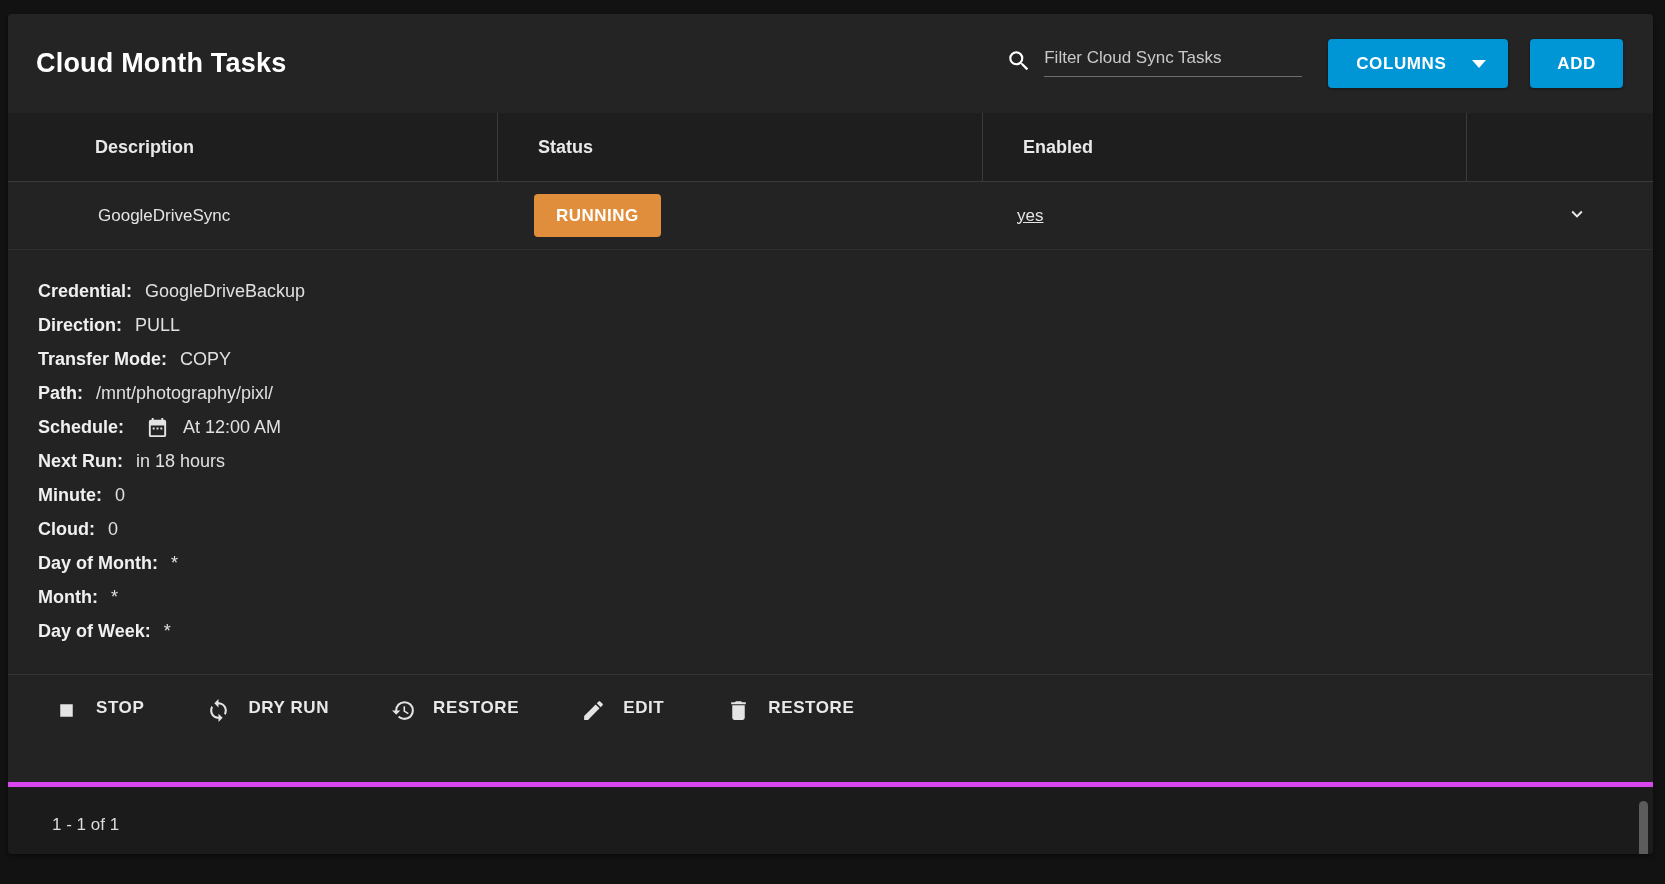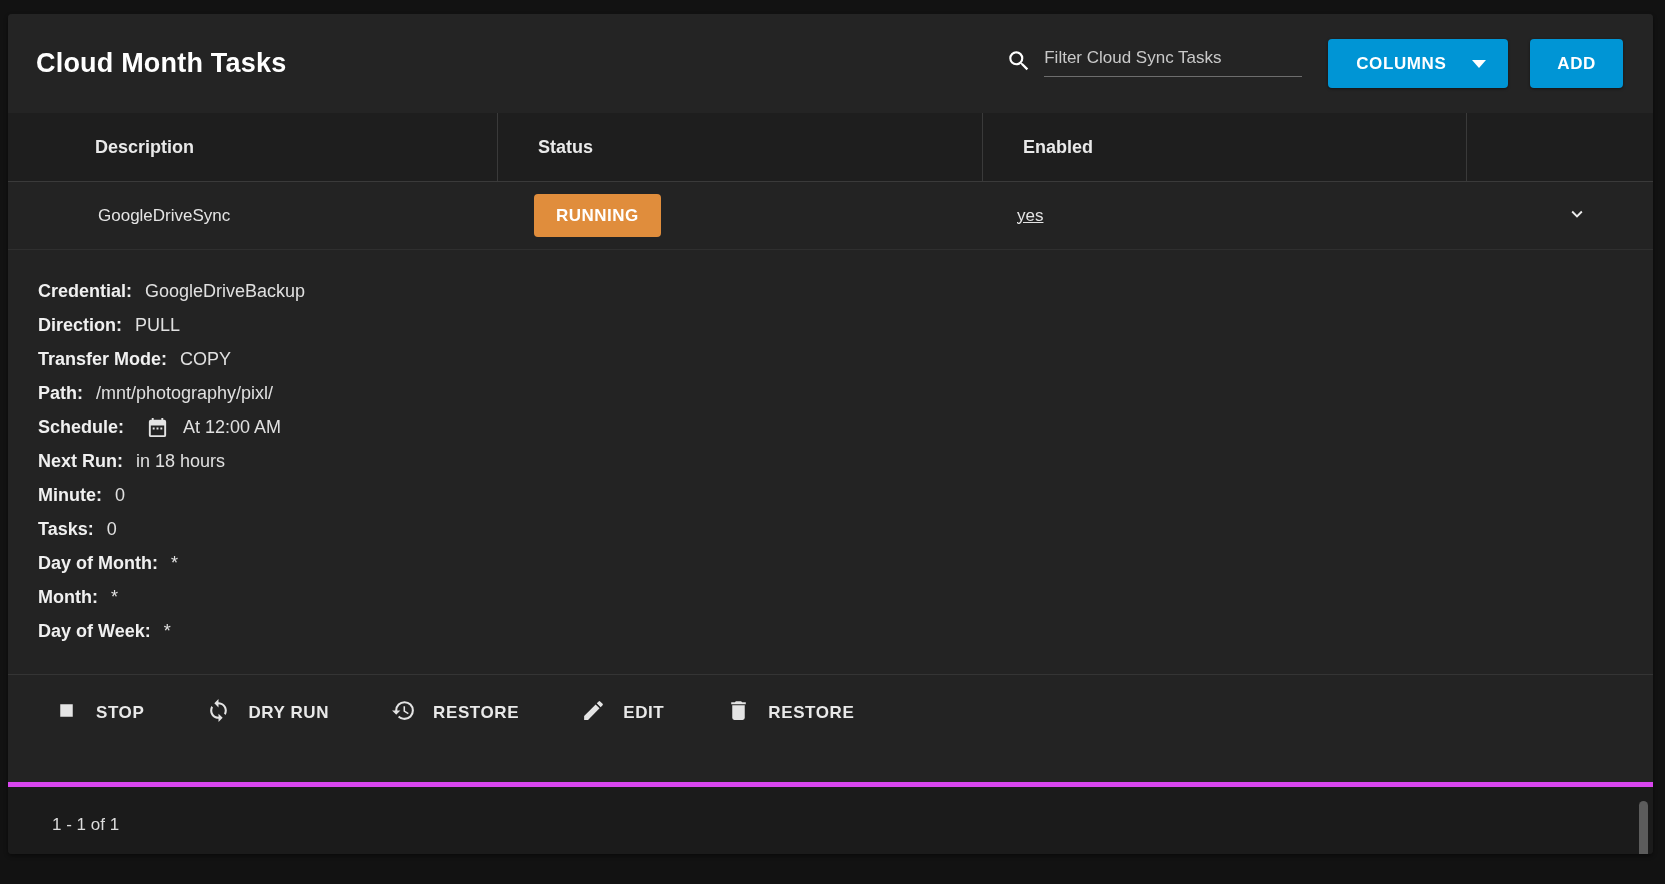--- a/index.html
+++ b/index.html
@@ -176,21 +176,21 @@
   .actions {
     display: flex;
     align-items: center;
     height: 72px;
     background: #232323;
     border-top: 1px solid #343434;
     padding-left: 46px;
   }
   .action-btn {
     display: inline-flex;
-    align-items: flex-end;
+    align-items: flex-start;
     gap: 17px;
     background: none;
     border: none;
     cursor: pointer;
     color: #e9e9e9;
     font-family: "Liberation Sans", sans-serif;
     font-size: 17px;
     font-weight: bold;
     letter-spacing: .6px;
     padding: 10px 0;
@@ -311,21 +311,21 @@
         <span class="detail-label">Next Run:</span>
         <span class="detail-value">in 18 hours</span>
       </div>
 
       <div class="detail-line">
         <span class="detail-label">Minute:</span>
         <span class="detail-value">0</span>
       </div>
 
       <div class="detail-line">
-        <span class="detail-label">Tasks:</span>
+        <span class="detail-label">Cloud:</span>
         <span class="detail-value">0</span>
       </div>
 
       <div class="detail-line">
         <span class="detail-label">Day of Month:</span>
         <span class="detail-value">*</span>
       </div>
 
       <div class="detail-line">
         <span class="detail-label">Month:</span>

